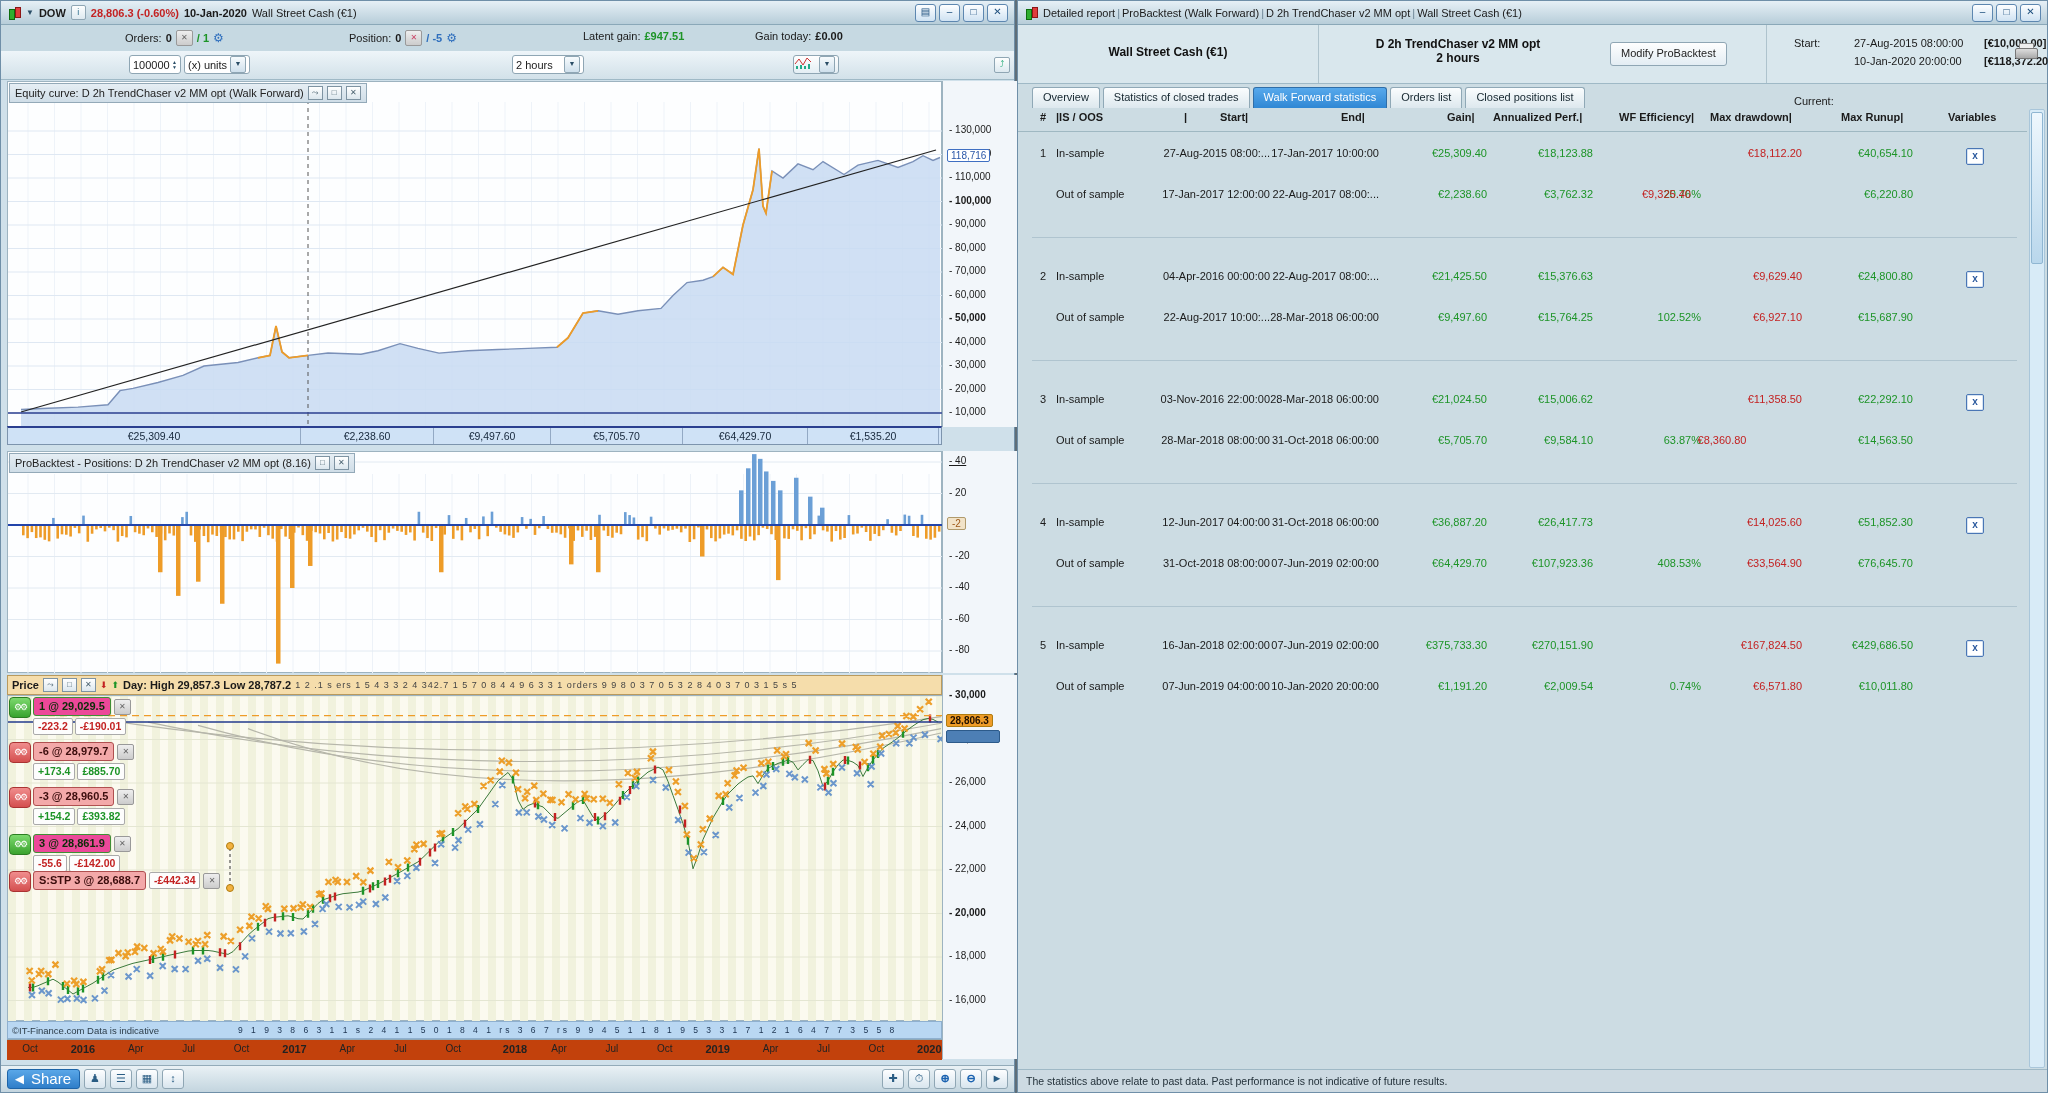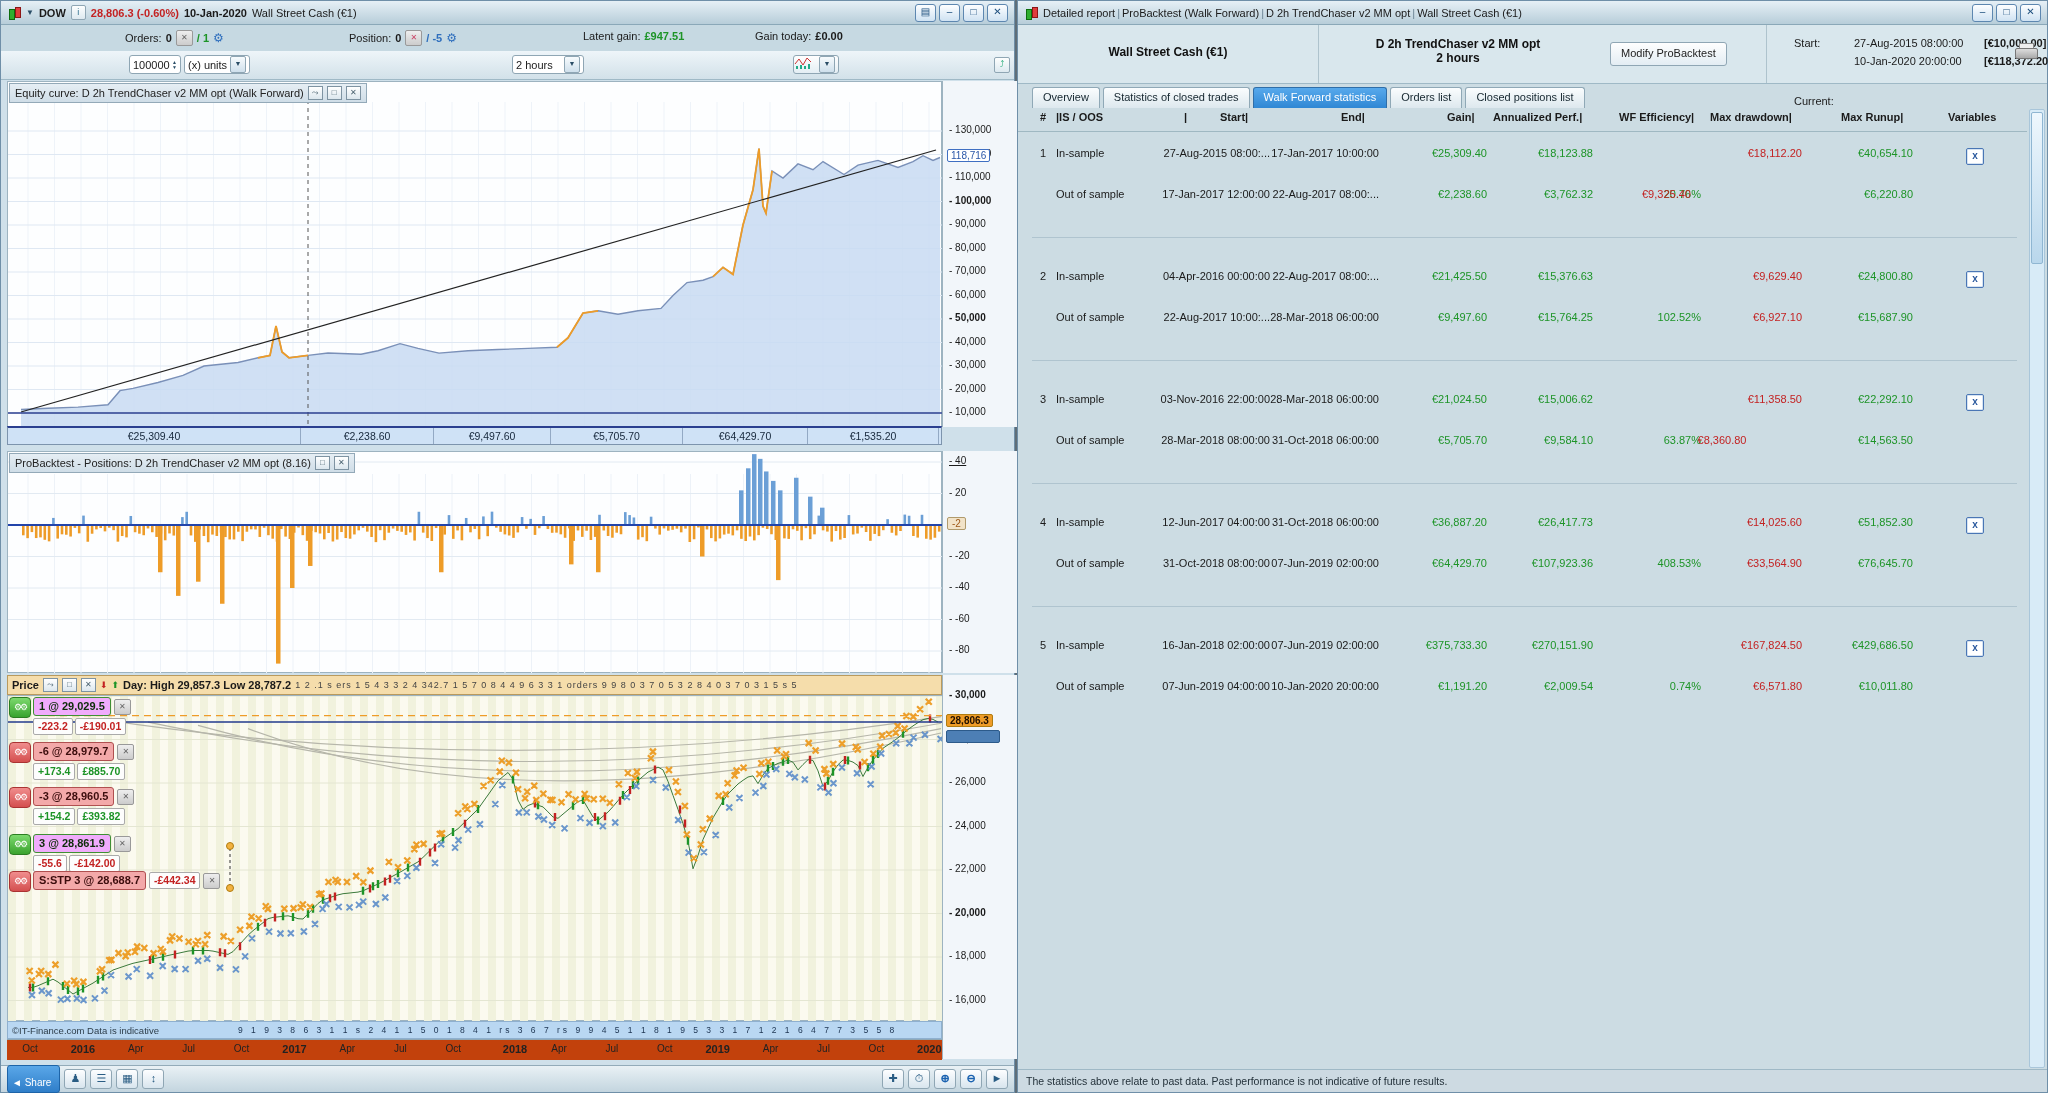--- a/index.html
+++ b/index.html
@@ -27,30 +27,30 @@
   .gutter{position:absolute;background:#f2f6fa;border-left:1px solid #9db3c0;}
   .axis-mark{position:absolute;font-size:10px;white-space:nowrap;}
   .seg-strip{position:absolute;display:flex;border:1px solid #7d94ad;border-top:2px solid #2b3f8f;background:#cfe2f6;box-sizing:border-box;}
   .seg-cell{flex:1;border-right:1px solid #93a9c4;text-align:center;font-size:10.5px;color:#15263a;line-height:17px;white-space:nowrap;overflow:hidden;}
   .price-head{position:absolute;background:#f5ddab;border:1px solid #b99a5e;display:flex;align-items:center;gap:4px;padding:0 4px;box-sizing:border-box;overflow:hidden;white-space:nowrap;}
   .badge{position:absolute;z-index:8;display:flex;align-items:flex-start;gap:2px;}
   .gear-tile{width:20px;height:19px;border-radius:4px;border:1px solid #888;color:#fff;font-size:9px;line-height:18px;text-align:center;letter-spacing:-2px;}
   .gear-long{background:linear-gradient(#7cd96e,#3aa32e);border-color:#2c7d22;}
   .gear-short{background:linear-gradient(#f08d8d,#d44f4f);border-color:#a33;}
   .btag{border:1px solid #777;border-radius:3px;padding:0 5px;font-weight:bold;font-size:11px;line-height:17px;white-space:nowrap;}
-  .btag-long{background:#f0abfc;border-color:#3f8f35;color:#0c2d08;}
+  .btag-long{background:#ec4899;border-color:#3f8f35;color:#0c2d08;}
   .btag-short{background:#f3a9a9;border-color:#b05050;color:#3c0d0d;}
   .bsub{background:#fdfdfd;border:1px solid #aaa;border-radius:2px;padding:0 4px;font-weight:bold;font-size:10.5px;line-height:15px;white-space:nowrap;}
   .bx{width:15px;height:14px;background:linear-gradient(#eee,#ccc);border:1px solid #999;border-radius:2px;color:#666;font-size:8px;line-height:13px;text-align:center;}
   .neg{color:#c32222;} .pos{color:#1d9427;}
   .xaxis{position:absolute;background:#c2410c;border-top:1px solid #8fa8b6;}
   .xlab{position:absolute;top:3px;font-size:10px;color:#222;transform:translateX(-50%);}
   .xlab.bold{font-weight:bold;font-size:11px;}
   .toolbar{position:absolute;left:0;right:0;bottom:0;height:27px;background:linear-gradient(#e9f1f5,#c3d5df);border-top:1px solid #93abb9;display:flex;align-items:center;gap:4px;padding:0 6px;box-sizing:border-box;}
-  .share-btn{background:linear-gradient(#5aa7e8,#2f7ec9);color:#fff;border:1px solid #1d64a8;border-radius:3px;height:18px;line-height:17px;padding:8px 8px 0 4px;font-size:10px;}
+  .share-btn{background:linear-gradient(#5aa7e8,#2f7ec9);color:#fff;border:1px solid #1d64a8;border-radius:3px;height:18px;line-height:17px;padding:0 8px 0 4px;font-size:15px;}
   .tool-ico{width:20px;height:18px;border:1px solid #8fa6b4;border-radius:3px;background:linear-gradient(#fdfeff,#d8e5ee);text-align:center;line-height:16px;font-size:11px;color:#2a5d84;}
   .strip{position:absolute;overflow:hidden;white-space:nowrap;text-decoration:underline;}
   
   .rheader{position:absolute;left:0;top:24px;right:0;height:58px;background:#d9e7ed;border-bottom:1px solid #9fb9c6;}
   .rcell{position:absolute;top:0;bottom:0;border-right:1px solid #aec3cd;}
   .rtitle{font-weight:bold;font-size:12px;color:#111;text-align:center;}
   .modify-btn{position:absolute;background:linear-gradient(#fefefe,#e3edf3);border:1px solid #8fa6b4;border-radius:3px;height:22px;line-height:21px;padding:0 10px;font-size:11px;color:#222;}
   .tabs{position:absolute;left:14px;top:86px;display:flex;gap:3px;z-index:3;}
   .tab{height:20px;line-height:19px;padding:0 10px;border:1px solid #8fa8b6;border-bottom:none;border-radius:3px 3px 0 0;background:linear-gradient(#fafdfe,#dde8ee);font-size:11px;color:#15262f;}
   .tab.active{background:linear-gradient(#57a9ec,#2f87d4);color:#fff;border-color:#2f6ea8;}

